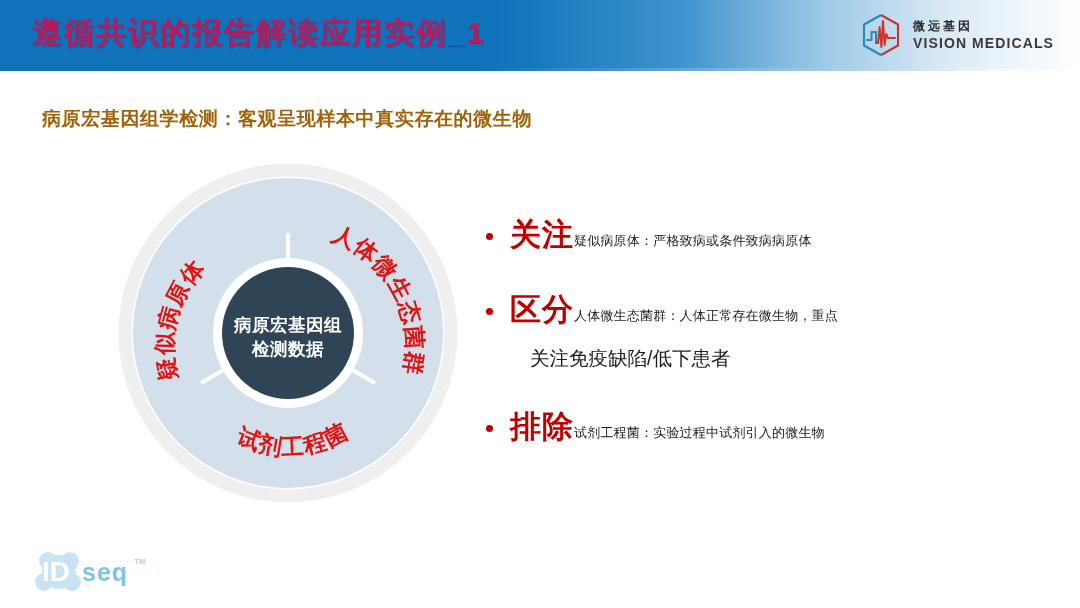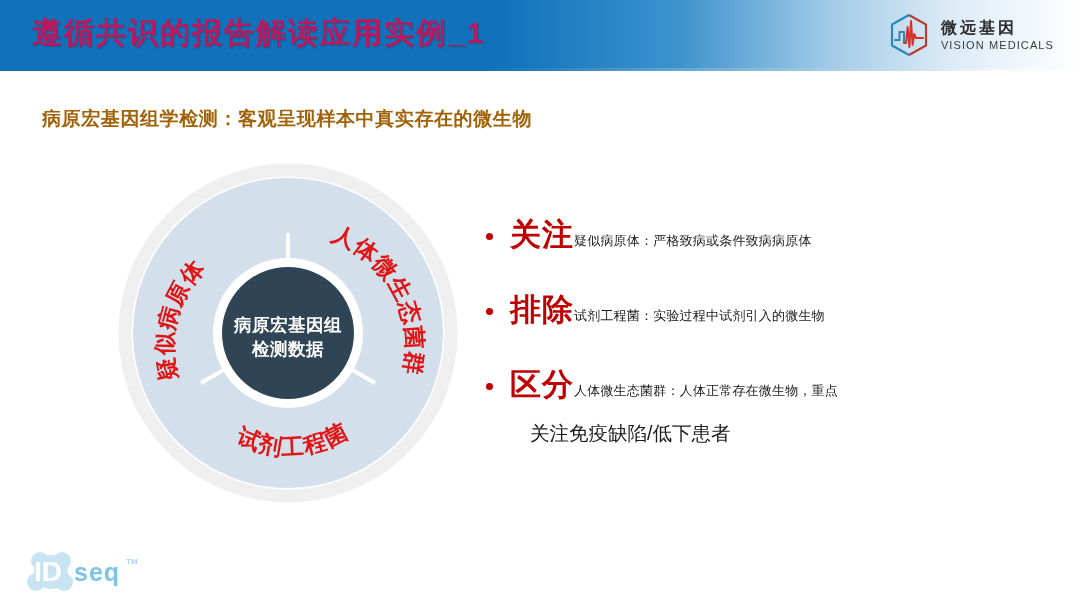--- a/index.html
+++ b/index.html
@@ -58,28 +58,28 @@
     gap: 9px;
   }
   #brand-logo .mark { width: 46px; height: 46px; flex: none; }
   #brand-logo .words {
     display: flex;
     flex-direction: column;
     justify-content: center;
     line-height: 1;
   }
   #brand-logo .cn {
-    font-size: 16px;
+    font-size: 12px;
     font-weight: 700;
     color: #2b2b2b;
     letter-spacing: 3px;
   }
   #brand-logo .en {
-    font-size: 11px;
-    font-weight: 400;
+    font-size: 14px;
+    font-weight: 700;
     color: #3a3a3a;
     letter-spacing: 1.1px;
     margin-top: 4px;
   }
 
   
   #subtitle {
     position: absolute;
     left: 42px;
     top: 106px;
@@ -153,21 +153,21 @@
   }
   .rest {
     font-size: 13px;
     color: #1a1a1a;
     letter-spacing: .2px;
   }
 
   
   #footer-logo {
     position: absolute;
-    left: 22px;
+    left: 30px;
     top: 548px;
     width: 130px;
     height: 50px;
     text-align: right;
   }
   #footer-logo svg { display: block; }
 </style>
 </head>
 <body>
 
@@ -240,32 +240,32 @@
       <div class="bullet-line first">
         <span class="kw">关注</span><span class="rest">疑似病原体：严格致病或条件致病病原体</span>
       </div>
     </div>
   </div>
 
   <div class="bullet-row">
     <span class="bullet-dot"></span>
     <div class="bullet-body">
       <div class="bullet-line first">
-        <span class="kw">排除</span><span class="rest">试剂工程菌：实验过程中试剂引入的微生物</span>
+        <span class="kw">区分</span><span class="rest">人体微生态菌群：人体正常存在微生物，重点</span>
       </div>
+      <div class="bullet-line cont">关注免疫缺陷/低下患者</div>
     </div>
   </div>
 
   <div class="bullet-row">
     <span class="bullet-dot"></span>
     <div class="bullet-body">
       <div class="bullet-line first">
-        <span class="kw">区分</span><span class="rest">人体微生态菌群：人体正常存在微生物，重点</span>
+        <span class="kw">排除</span><span class="rest">试剂工程菌：实验过程中试剂引入的微生物</span>
       </div>
-      <div class="bullet-line cont">关注免疫缺陷/低下患者</div>
     </div>
   </div>
 
 </div>
 
 <div id="footer-logo">
   <svg viewBox="0 0 130 50" width="130" height="50" aria-hidden="true">
 
     <g fill="#bfe0f0" opacity=".85">
       <circle cx="18" cy="13" r="9"></circle>

